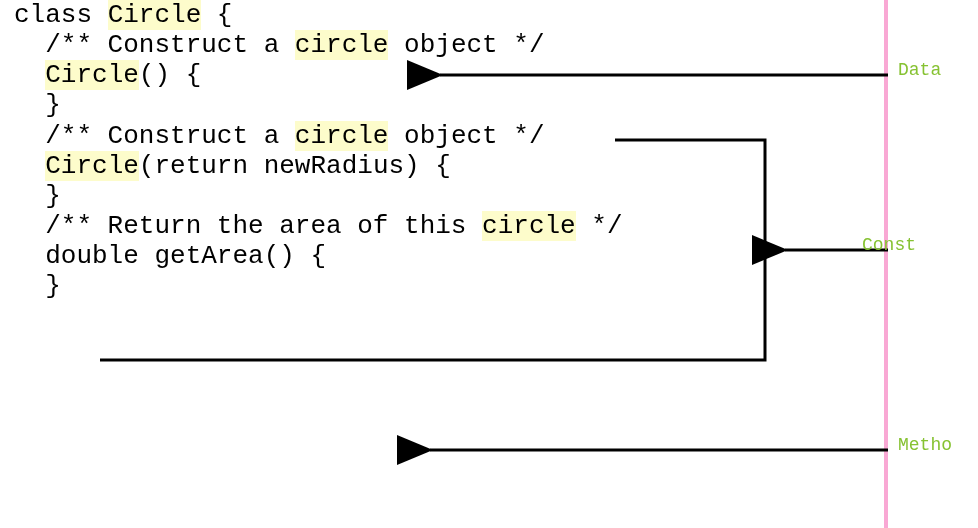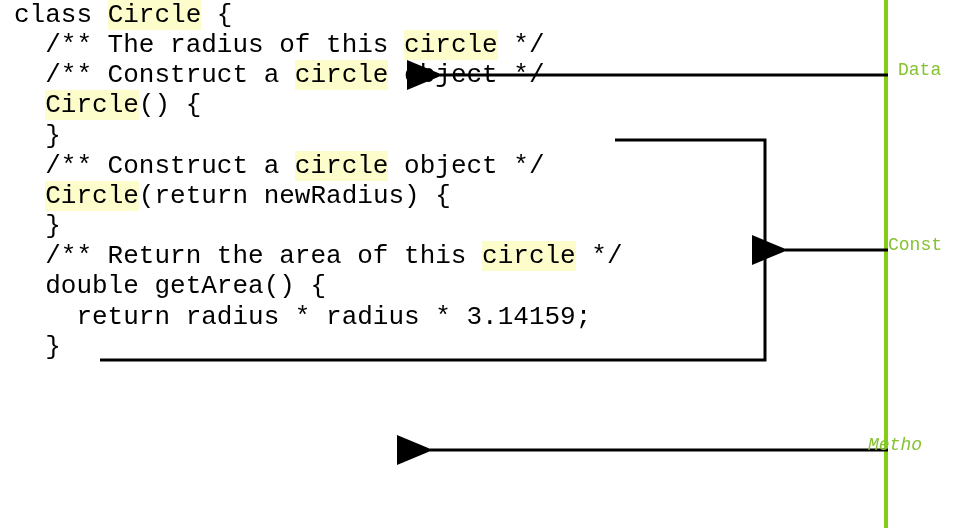--- a/index.html
+++ b/index.html
@@ -16,21 +16,21 @@
     width: 978px;
     height: 528px;
     overflow: hidden;
   }
   .code-box {
     position: absolute;
     left: 0;
     top: 0;
     width: 888px;
     height: 528px;
-    border-right: 4px solid #84cc16;
+    border-right: 4px solid #f9a8d4;
     box-sizing: border-box;
     padding-left: 14px;
     padding-top: 0;
   }
   .line {
     white-space: pre;
   }
   .hl {
     background: #fdfccb; 
   }
@@ -47,49 +47,47 @@
     pointer-events: none;
   }
 </style>
 </head>
 <body>
 
 <div class="stage">
 
   <div class="code-box">
     <div class="line"><span>class </span><span class="hl">Circle</span><span> {</span></div>
-    <div class="line"><span>  /** The radius of this </span><span class="hl">circle</span><span> */</span></div>
     <div class="line"></div>
     <div class="line"><span>  /** Construct a </span><span class="hl">circle</span><span> object */</span></div>
     <div class="line"><span>  </span><span class="hl">Circle</span><span>() {</span></div>
     <div class="line">  }</div>
     <div class="line"></div>
     <div class="line"><span>  /** Construct a </span><span class="hl">circle</span><span> object */</span></div>
     <div class="line"><span>  </span><span class="hl">Circle</span><span>(return newRadius) {</span></div>
     <div class="line">  }</div>
     <div class="line"></div>
     <div class="line"><span>  /** Return the area of this </span><span class="hl">circle</span><span> */</span></div>
     <div class="line">  double getArea() {</div>
-    <div class="line">    return radius * radius * 3.14159;</div>
     <div class="line">  }</div>
   </div>
 
   <svg class="overlay" width="978" height="528">
     <defs>
       <marker id="arrowhead" markerWidth="12" markerHeight="10" refX="1" refY="5" orient="auto">
         <polygon points="12 0, 0 5, 12 10" fill="#000"></polygon>
       </marker>
     </defs>
 
     <line x1="888" y1="75" x2="440" y2="75" stroke="#000" stroke-width="3" marker-end="url(#arrowhead)"></line>
 
     <path d="M 615 140 L 765 140 L 765 360 L 100 360" fill="none" stroke="#000" stroke-width="3"></path>
 
     <line x1="888" y1="250" x2="785" y2="250" stroke="#000" stroke-width="3" marker-end="url(#arrowhead)"></line>
 
     <line x1="888" y1="450" x2="430" y2="450" stroke="#000" stroke-width="3" marker-end="url(#arrowhead)"></line>
   </svg>
 
   <div class="label" style="left:898px; top:60px;">Data</div>
-  <div class="label" style="left:888px; top:235px;">Const</div>
-  <div class="label" style="left:868px; top:435px;font-style:italic;">Metho</div>
+  <div class="label" style="left:862px; top:235px;">Const</div>
+  <div class="label" style="left:898px; top:435px;">Metho</div>
 
 </div>
 
 </body></html>

